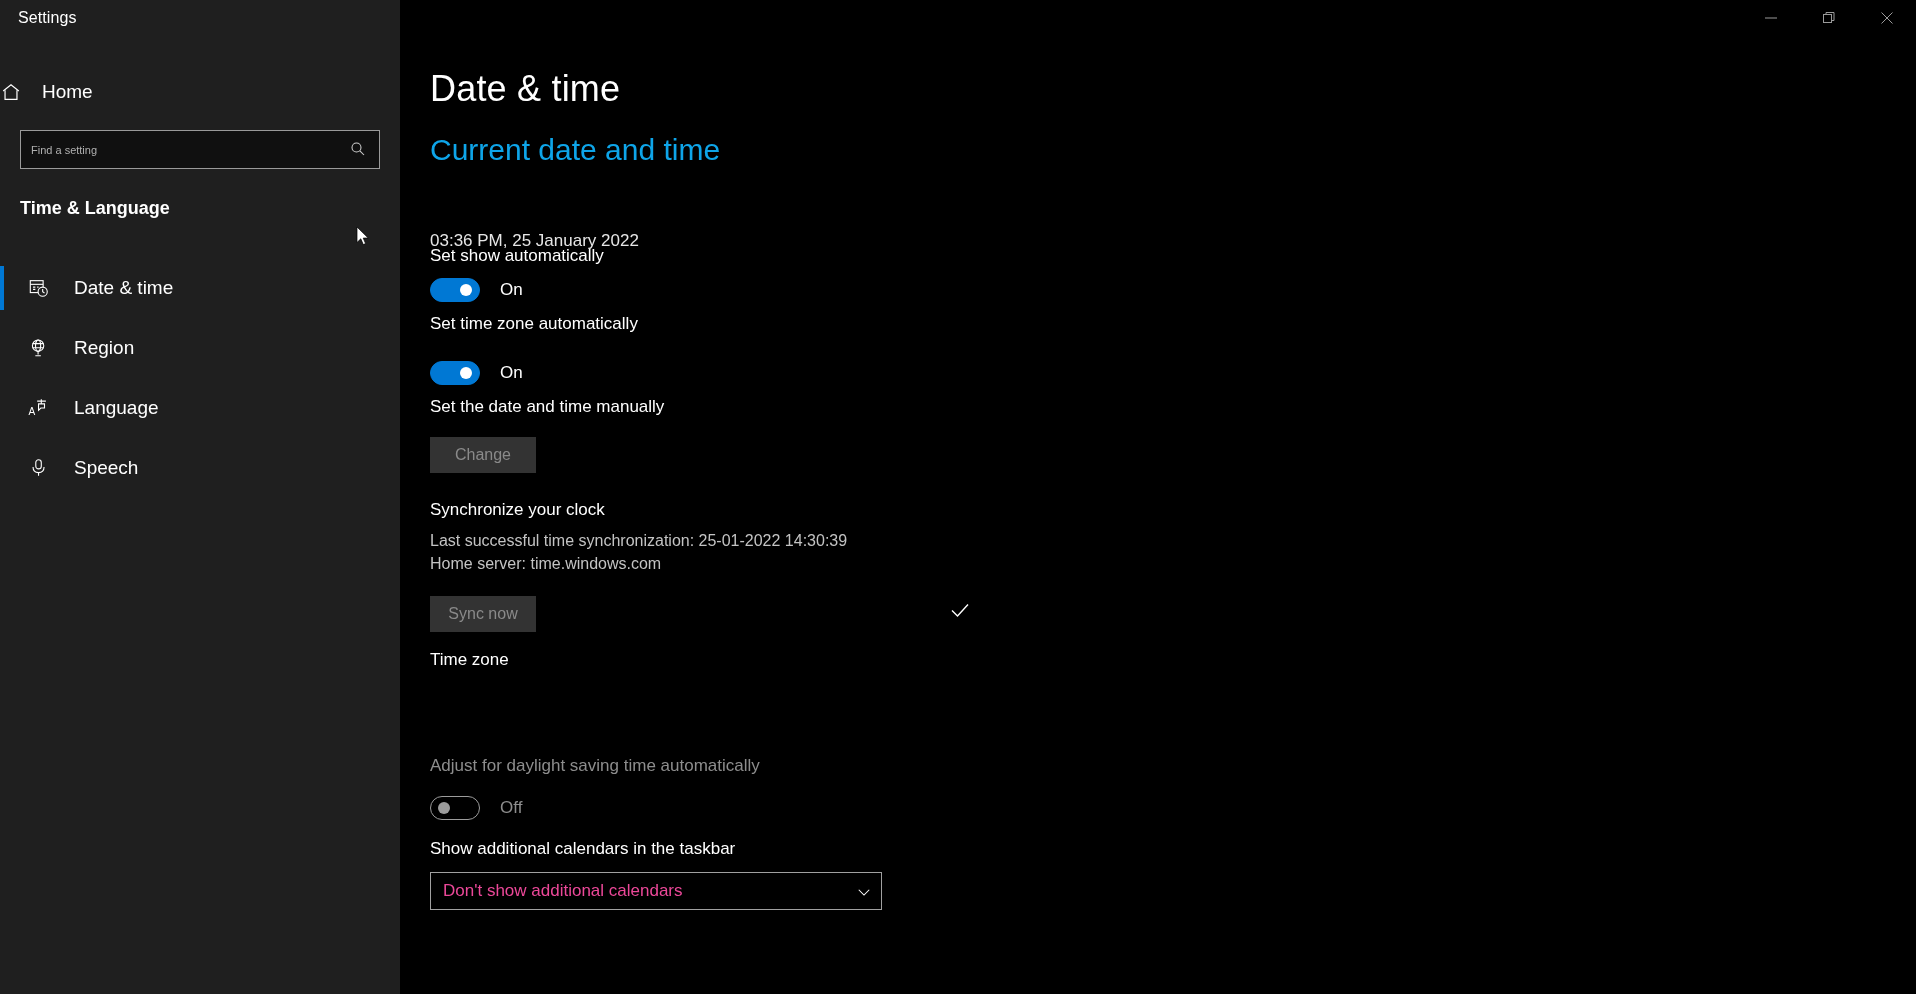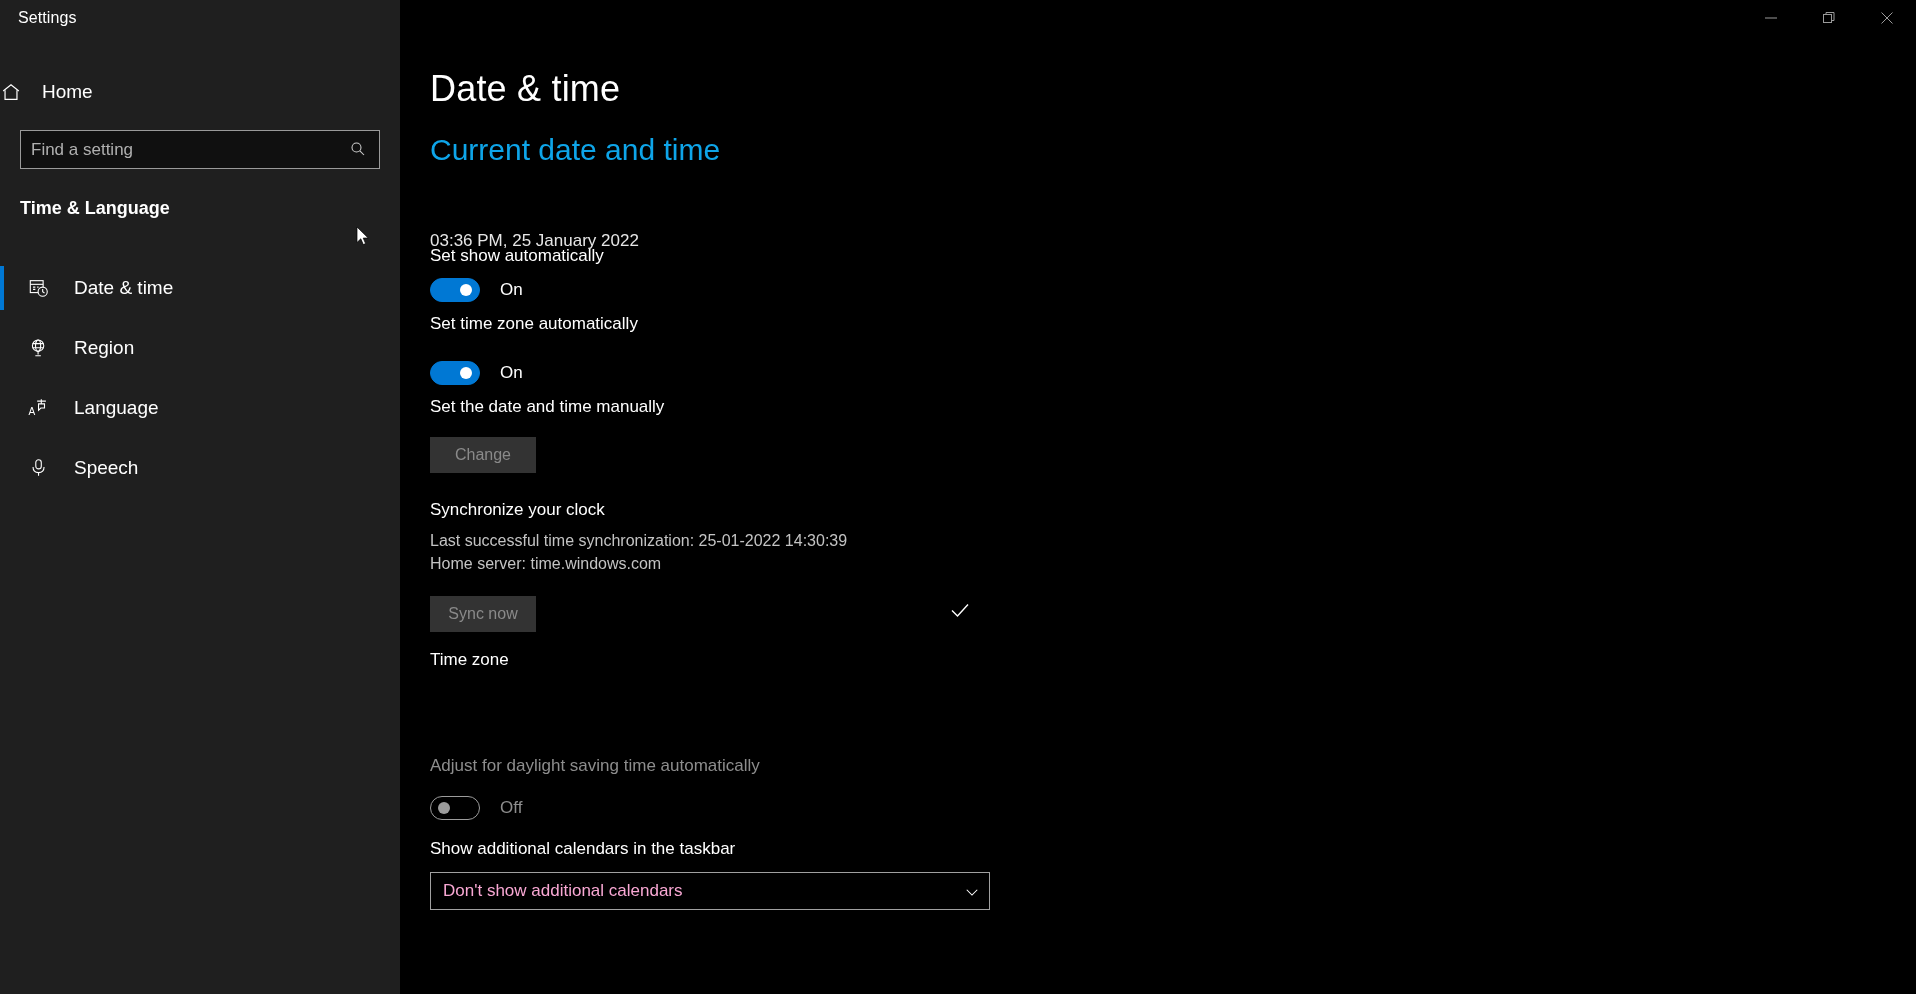--- a/index.html
+++ b/index.html
@@ -28,21 +28,21 @@
   .home-icon { width:30px; display:flex; align-items:center; justify-content:flex-start; }
   .home-label { font-size:19px; color:#ffffff; margin-left:12px; }
 
   .search-box {
     position:absolute; left:20px; top:130px; width:360px; height:39px;
     background:#101010; border:1px solid #9a9a9a;
     display:flex; align-items:center; padding:0 10px;
   }
   .search-input {
     flex:1; background:transparent; border:none; outline:none;
-    color:#cfcfcf; font-size:17px; font-family:"Liberation Sans", sans-serif;
+    color:#cfcfcf; font-size:11px; font-family:"Liberation Sans", sans-serif;
   }
   .search-input::placeholder { color:#b0b0b0; opacity:1; }
   .search-icon { width:20px; height:20px; flex:0 0 20px; color:#cfcfcf; }
 
   .section-title {
     position:absolute; left:20px; top:198px;
     font-size:18px; font-weight:bold; color:#ffffff;
   }
 
   .nav { position:absolute; left:0; top:258px; width:400px; }
@@ -117,21 +117,21 @@
 
   .dropdown {
     position:absolute; left:30px;
     height:34px; display:flex; align-items:center;
     padding:0 10px 0 12px; font-size:17px;
   }
   .dropdown.disabled {
     width:560px; background:#333333; color:#a9a9a9; border:none;
   }
   .dropdown.enabled {
-    width:560px; background:#000; color:#f9a8d4; border:1px solid #a0a0a0;
+    width:452px; background:#000; color:#ec4899; border:1px solid #a0a0a0;
   }
   .dropdown .dd-text { flex:1; }
   .dropdown .dd-chevron { width:16px; height:16px; flex:0 0 16px; }
 
   
   .win-controls {
     position:absolute; right:0; top:0; height:40px; display:flex;
   }
   .win-btn {
     width:58px; height:40px; display:flex; align-items:center; justify-content:center;

